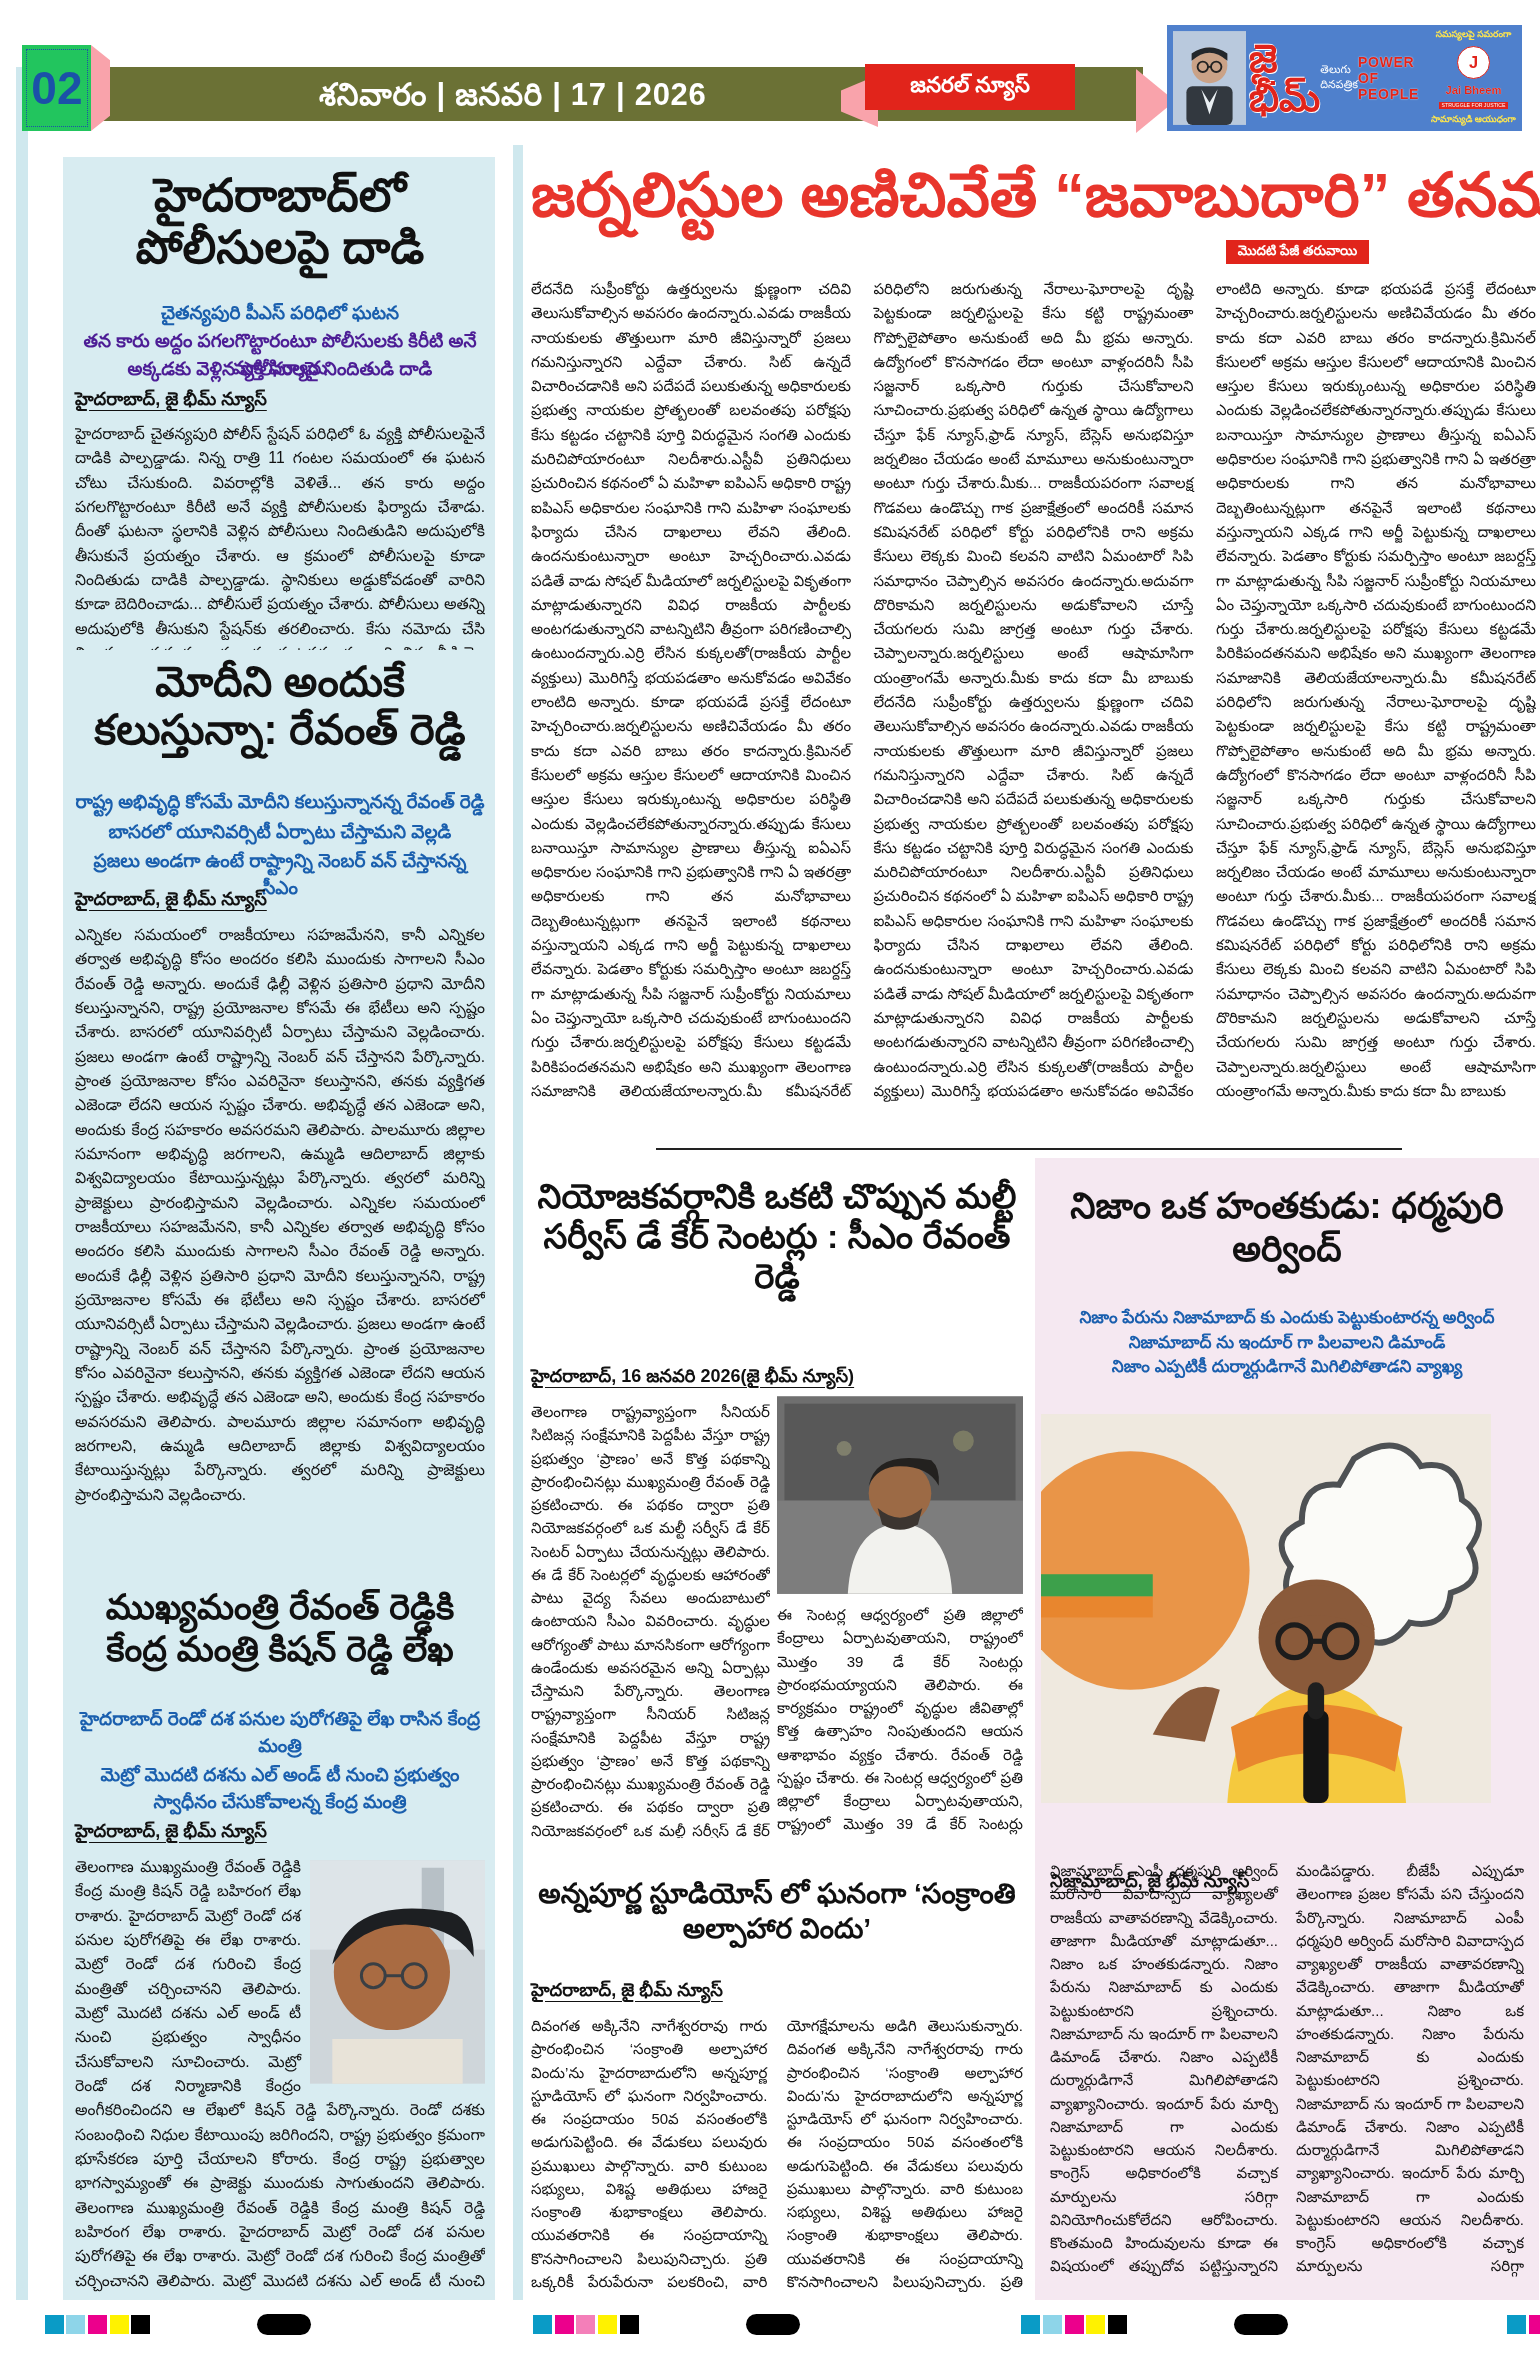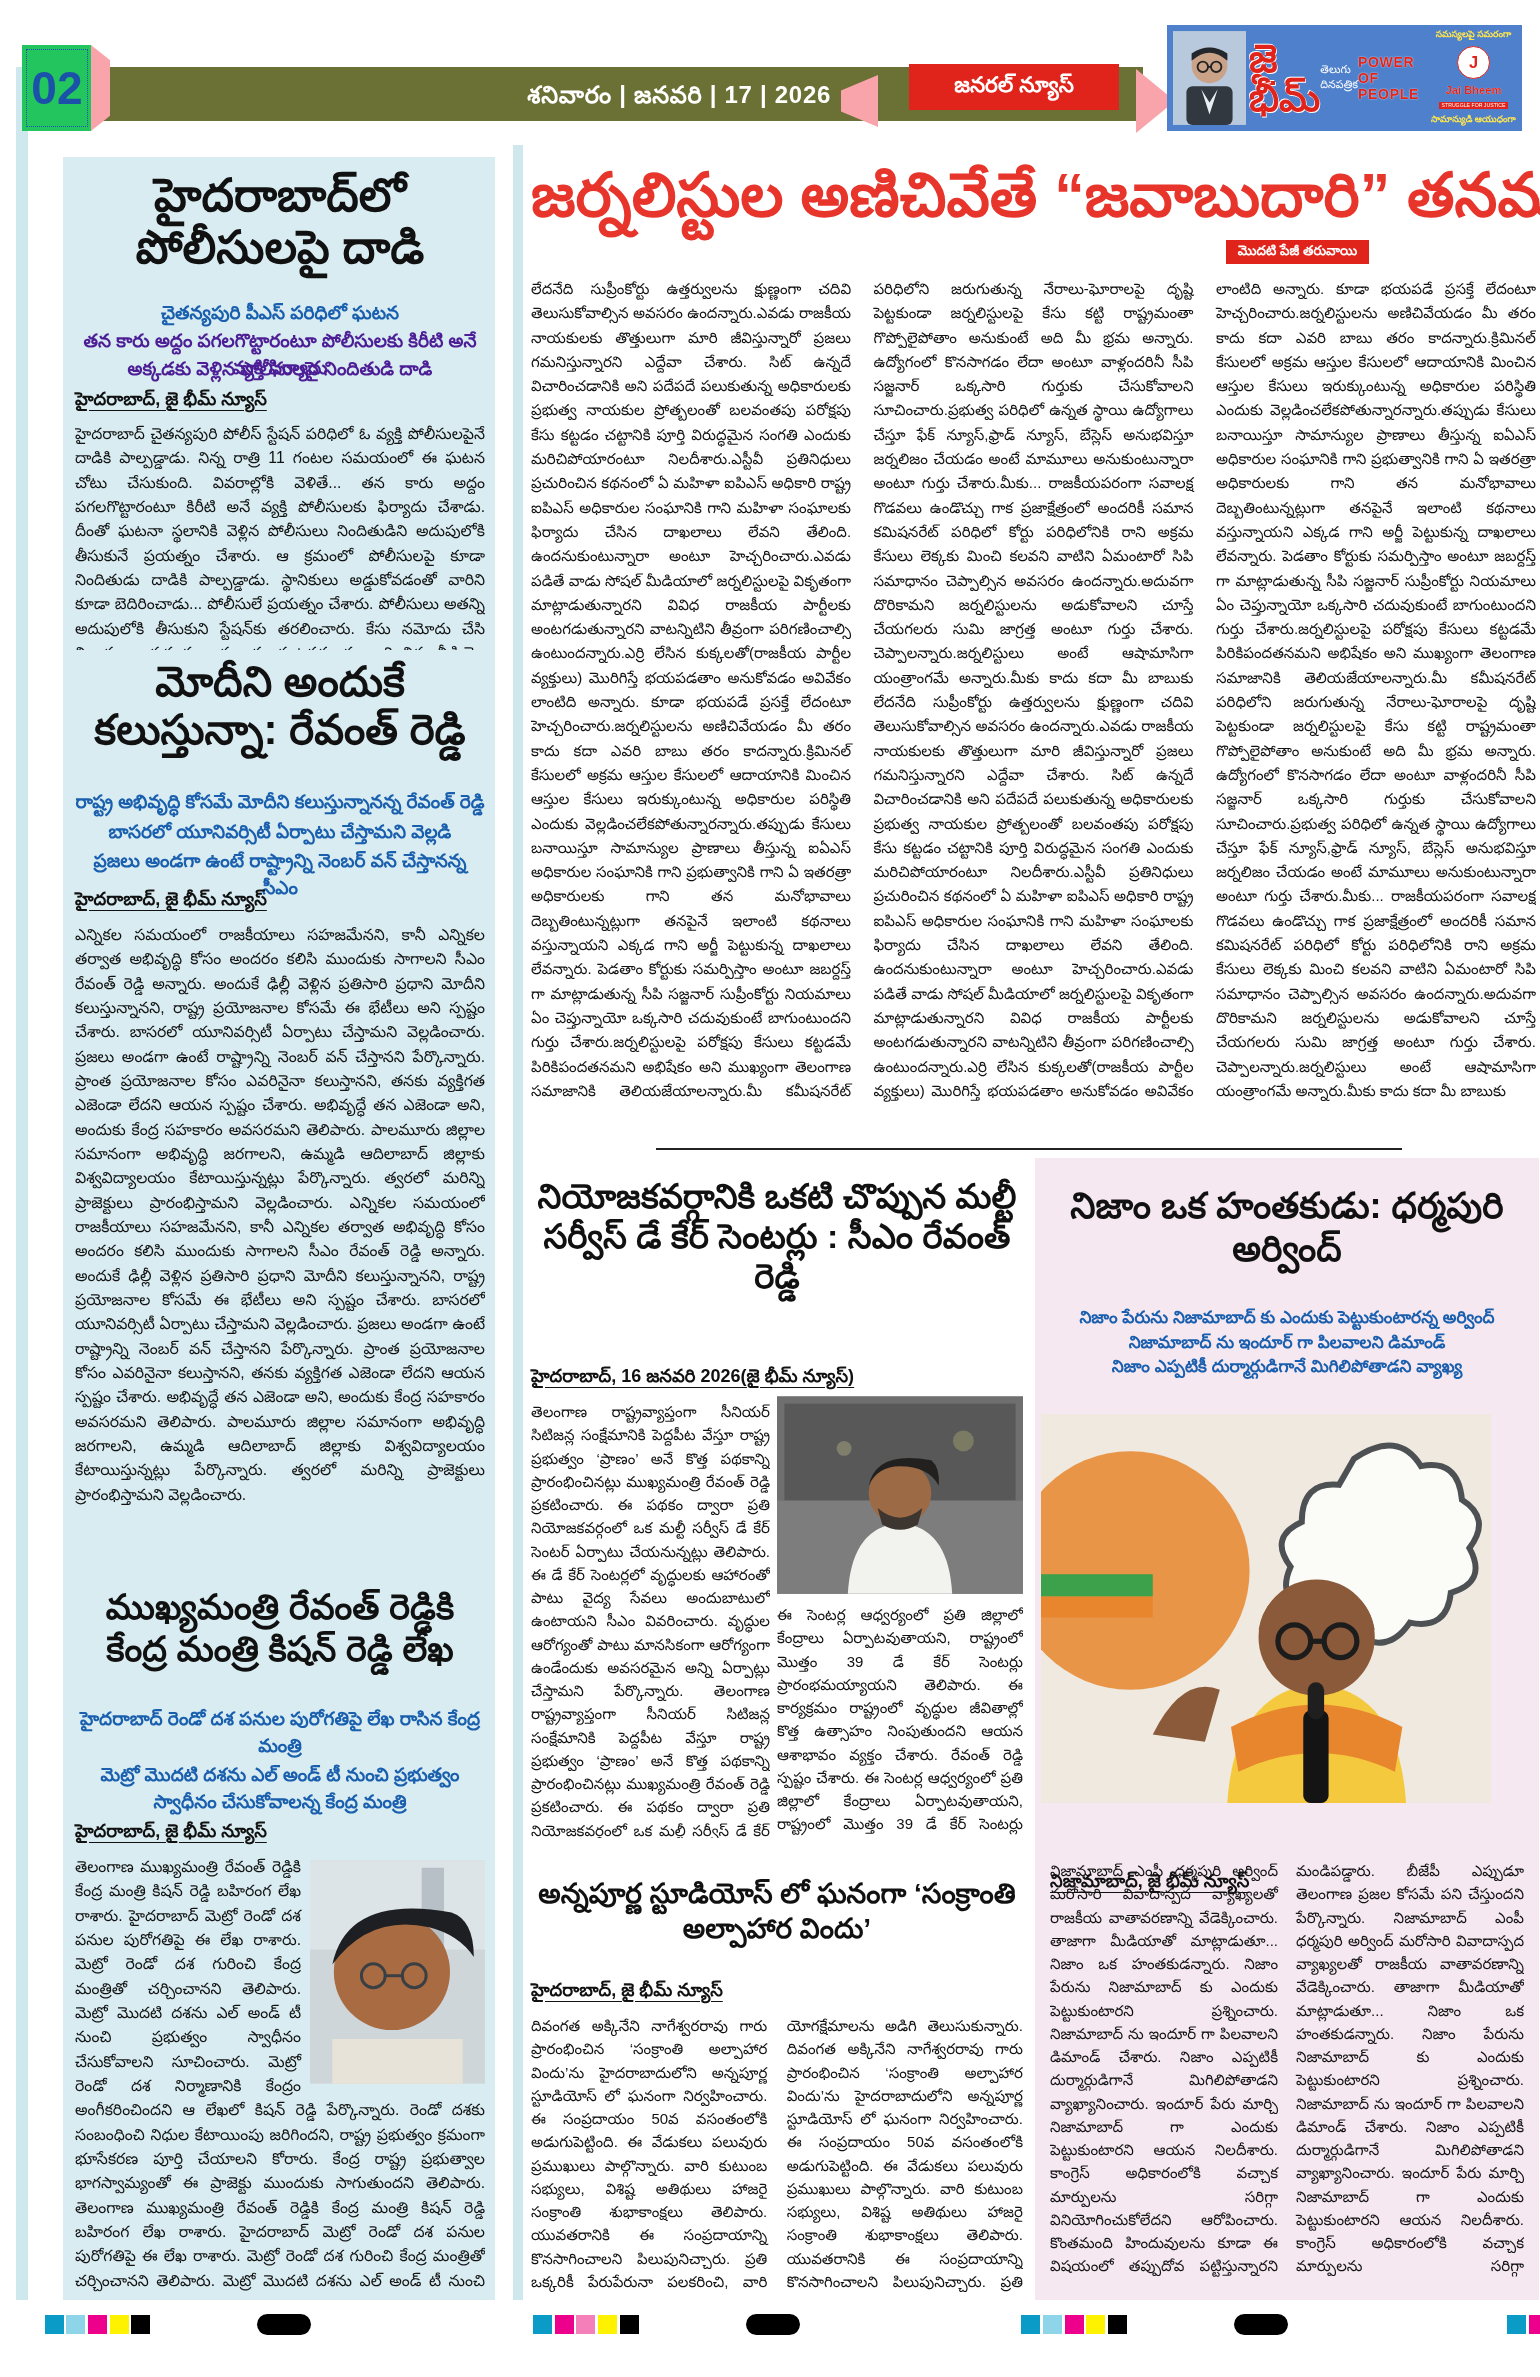--- a/index.html
+++ b/index.html
@@ -9,25 +9,25 @@
   .just{text-align:justify;}
   .ctr{text-align:center;}
   .ovh{overflow:hidden;}
   
   .pagenum-box{left:22.4px;top:45px;width:69px;height:86px;background:#22c55e;z-index:3;}
   .pagenum-inner{position:absolute;left:3.7px;top:3.7px;right:3.7px;bottom:3.7px;border:1.5px dotted #1b51a8;
     display:flex;align-items:center;justify-content:center;}
   .pagenum-shadow{left:91px;top:45px;width:19.4px;height:86px;background:#f9a3ab;
     clip-path:polygon(0 0,100% 18%,100% 82%,0 100%);z-index:2;}
   .datebar{left:75px;top:67px;width:1068px;height:54px;background:#6b7135;z-index:1;}
-  .date-text{left:339px;top:73px;width:492px;height:43px;color:#fff;font-size:24px;line-height:43px;
-    font-weight:bold;text-align:right;z-index:2;letter-spacing:0.7px;}
+  .date-text{left:319px;top:73px;width:492px;height:43px;color:#fff;font-size:31px;line-height:43px;
+    font-weight:bold;text-align:left;z-index:2;letter-spacing:0.7px;}
   .badge-pink{left:841px;top:75px;width:37px;height:52px;background:#f9a3ab;
     clip-path:polygon(0 30%,100% 0,100% 100%,0 70%);z-index:2;}
-  .badge{left:909px;top:64px;width:210px;height:46px;background:#e1241b;z-index:3;
+  .badge{left:865px;top:64px;width:210px;height:46px;background:#e1241b;z-index:3;
     display:flex;align-items:center;justify-content:center;color:#fff;font-size:21.6px;font-weight:bold;}
   .mast-arrow{left:1136px;top:69px;width:39px;height:64px;background:#f9a3ab;
     clip-path:polygon(0 0,100% 50%,0 100%);z-index:2;}
   .masthead{left:1167px;top:24.6px;width:355px;height:106px;background:#4f80cc;z-index:3;
     display:flex;align-items:stretch;}
   .mast-photo{width:73px;height:94px;margin:6px 3px 6px 6px;}
   .mast-center{flex:1;display:flex;align-items:center;justify-content:center;}
   .mast-title{color:#e1241b;font-size:39px;font-weight:bold;line-height:1.0;
     text-shadow:0.7px 0.7px 0 #fff,-0.7px -0.7px 0 #fff;}
   .mast-sub{color:#fff;font-size:11px;margin-top:1.5px;}

